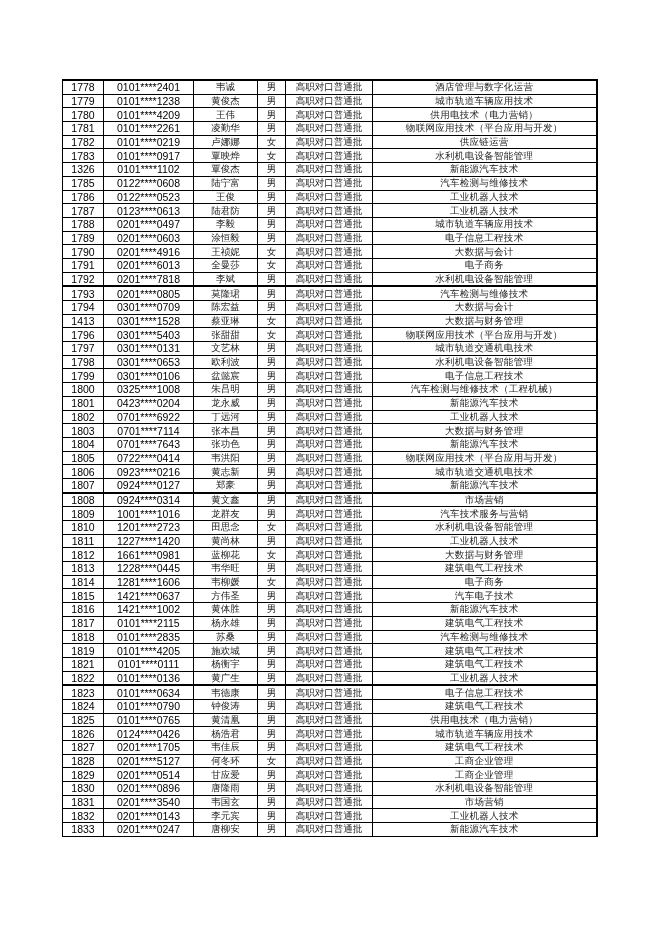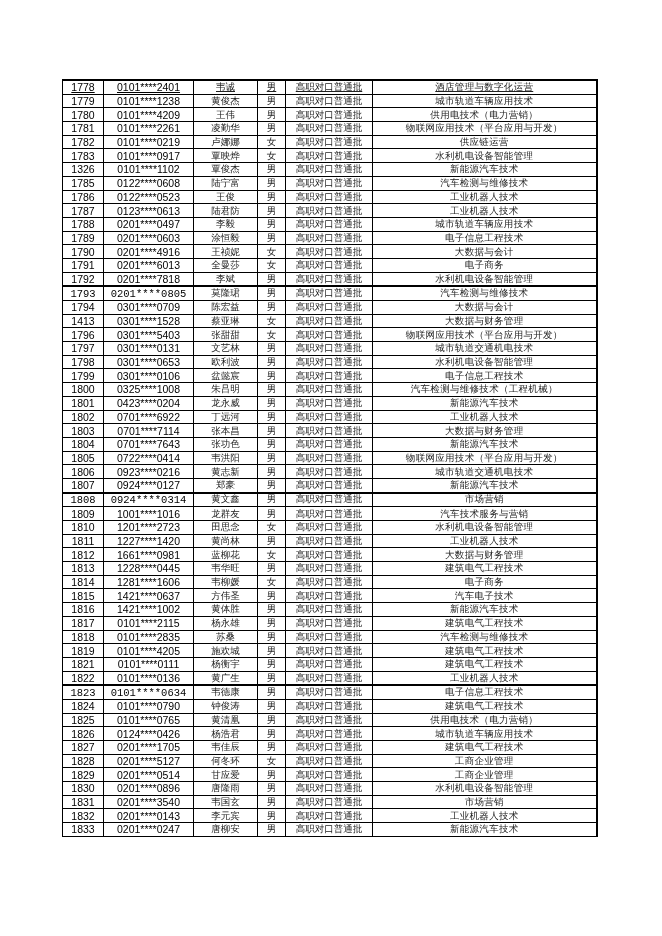--- a/index.html
+++ b/index.html
@@ -28,22 +28,22 @@
     border: 1px solid #000;
     height: 12.7px;
     padding: 0;
     line-height: 12px;
     font-size: 10.5px;
     text-align: center;
     white-space: nowrap;
     overflow: hidden;
     color: #000;
   }
-  tr.first td { border-top: 2px solid #000; text-decoration: underline; }
-  tr.sep td { border-top: 2px solid #000; font-family: Liberation Mono, monospace; }
+  tr.first td { border-top: 2px solid #000; }
+  tr.sep td { border-top: 2px solid #000; }
   td.num, td.id {
     font-family: "Liberation Sans", sans-serif;
     font-size: 10.5px;
   }
   td.name, td.gender, td.batch, td.major {
     font-family: "DejaVu Serif", serif;
     font-size: 9.5px;
     color: #222;
   }
   td.major { letter-spacing: 0.3px; }

